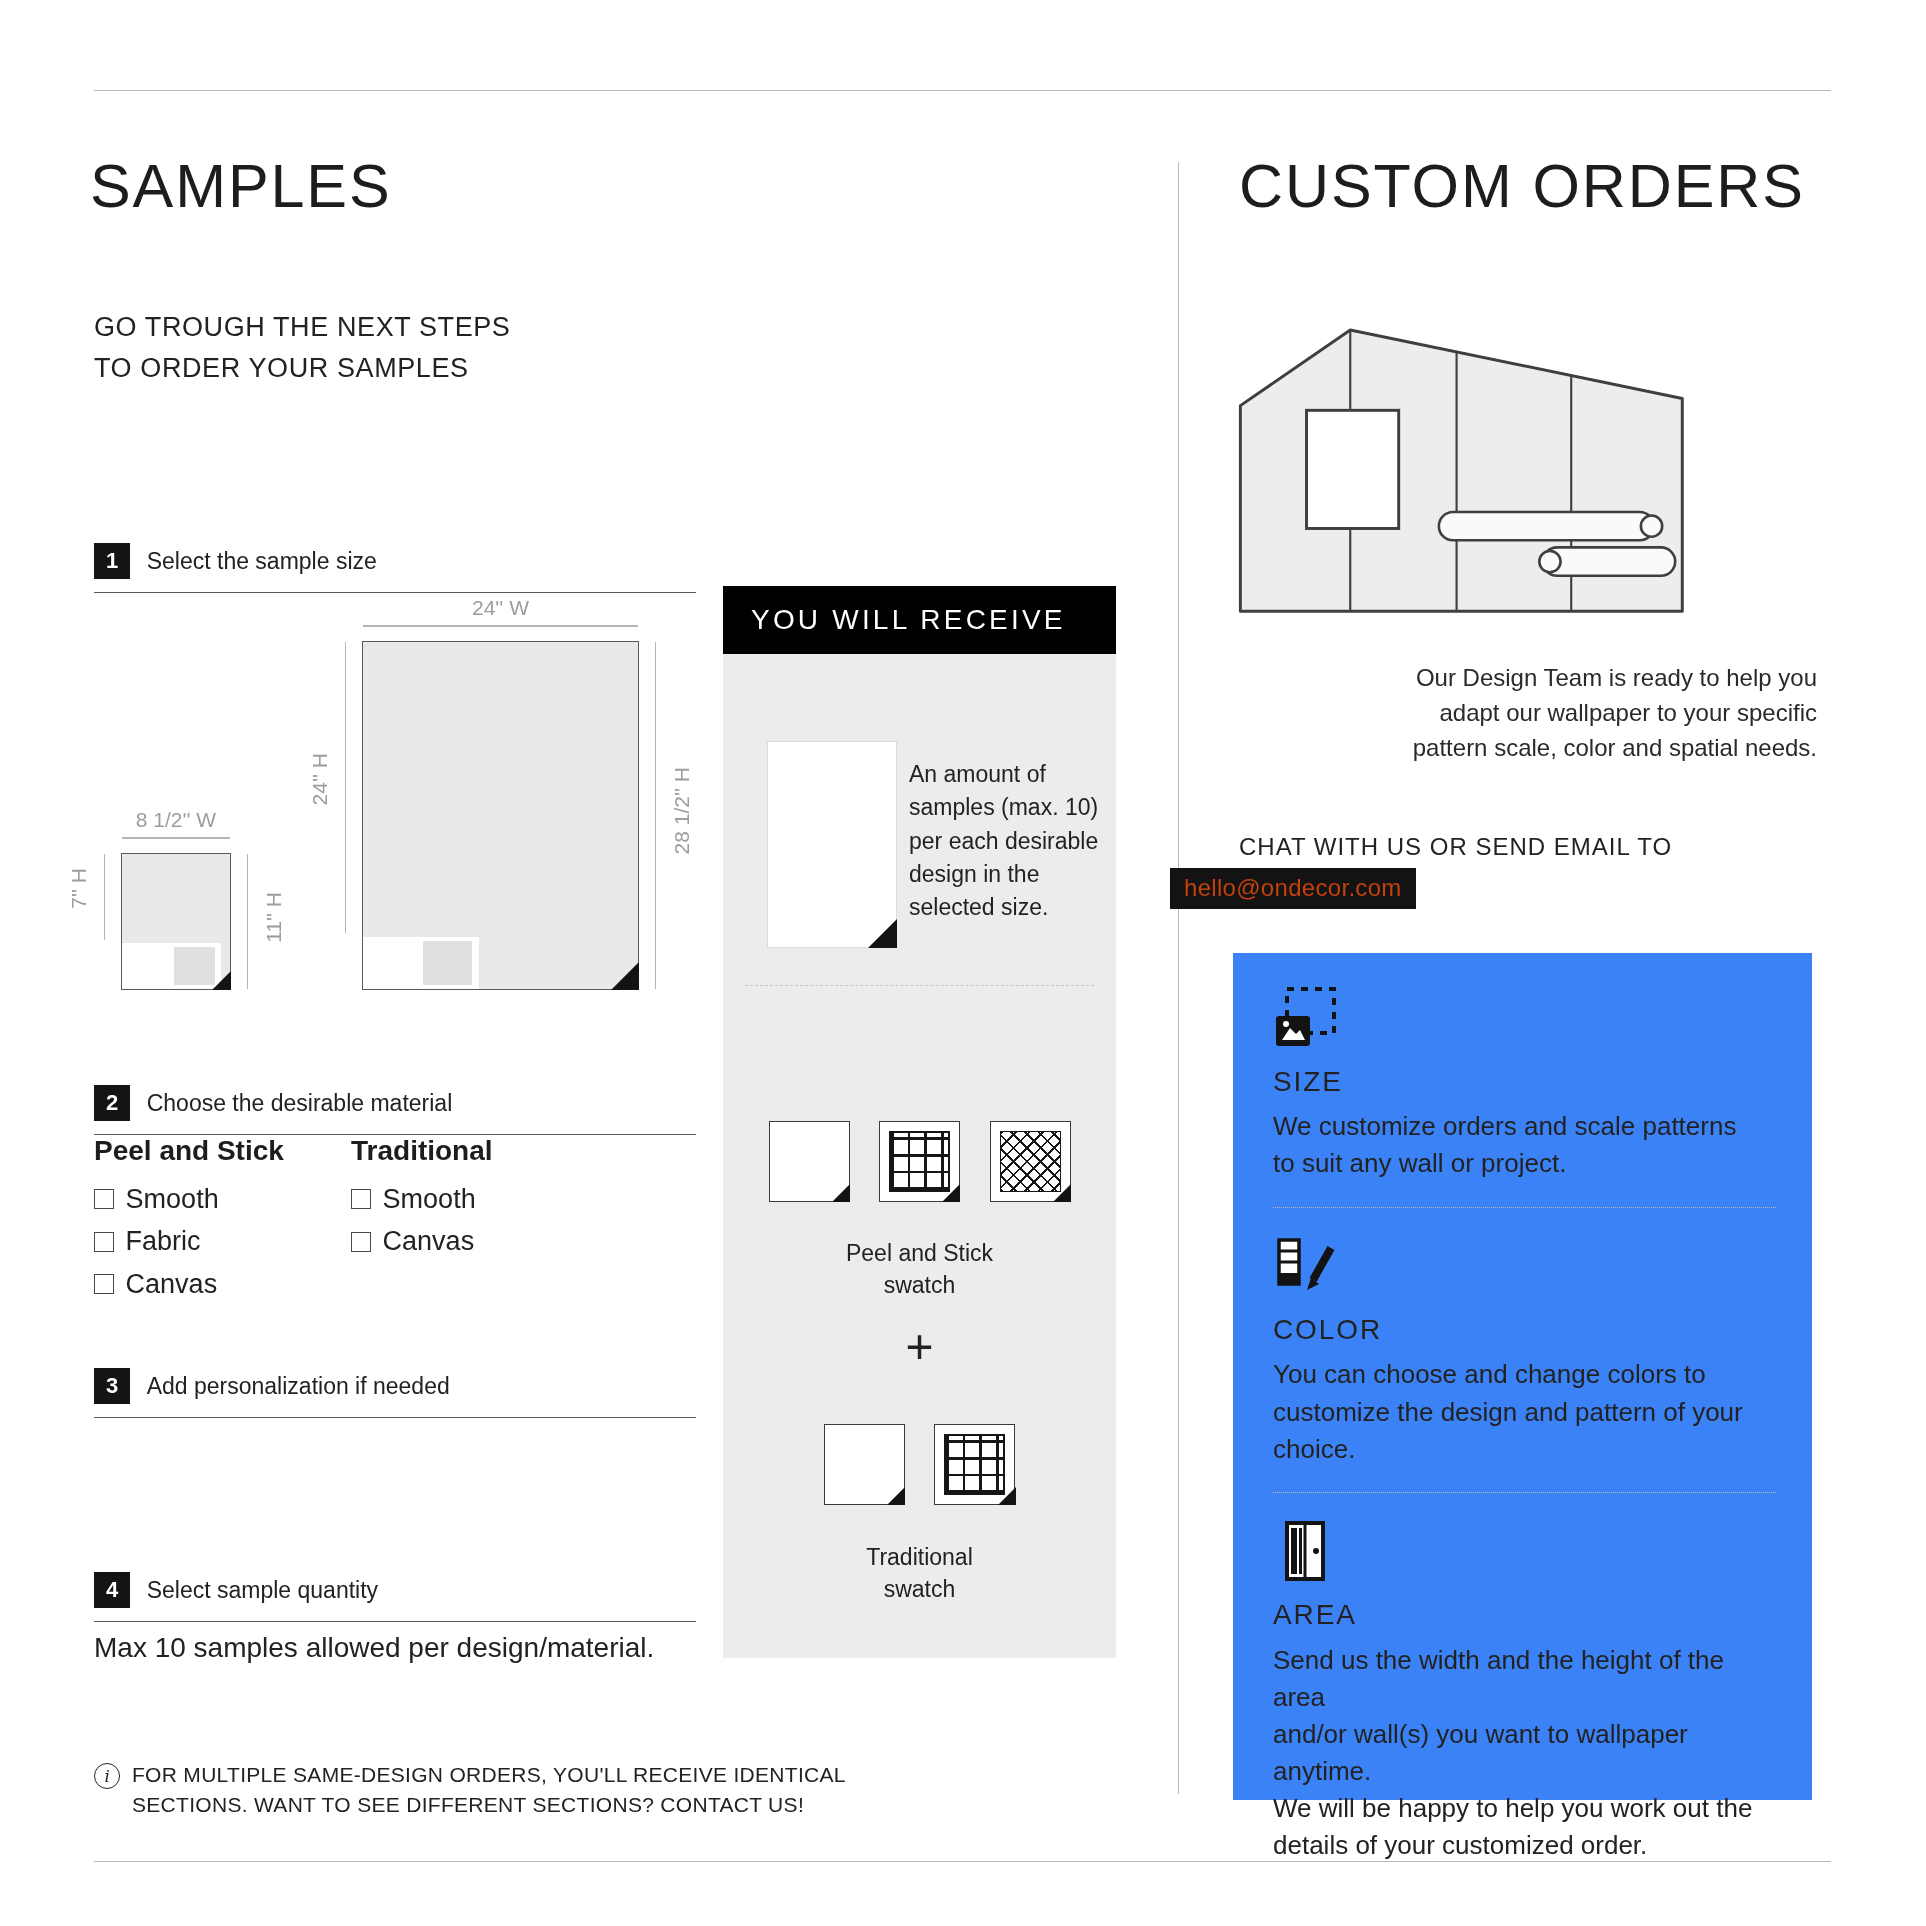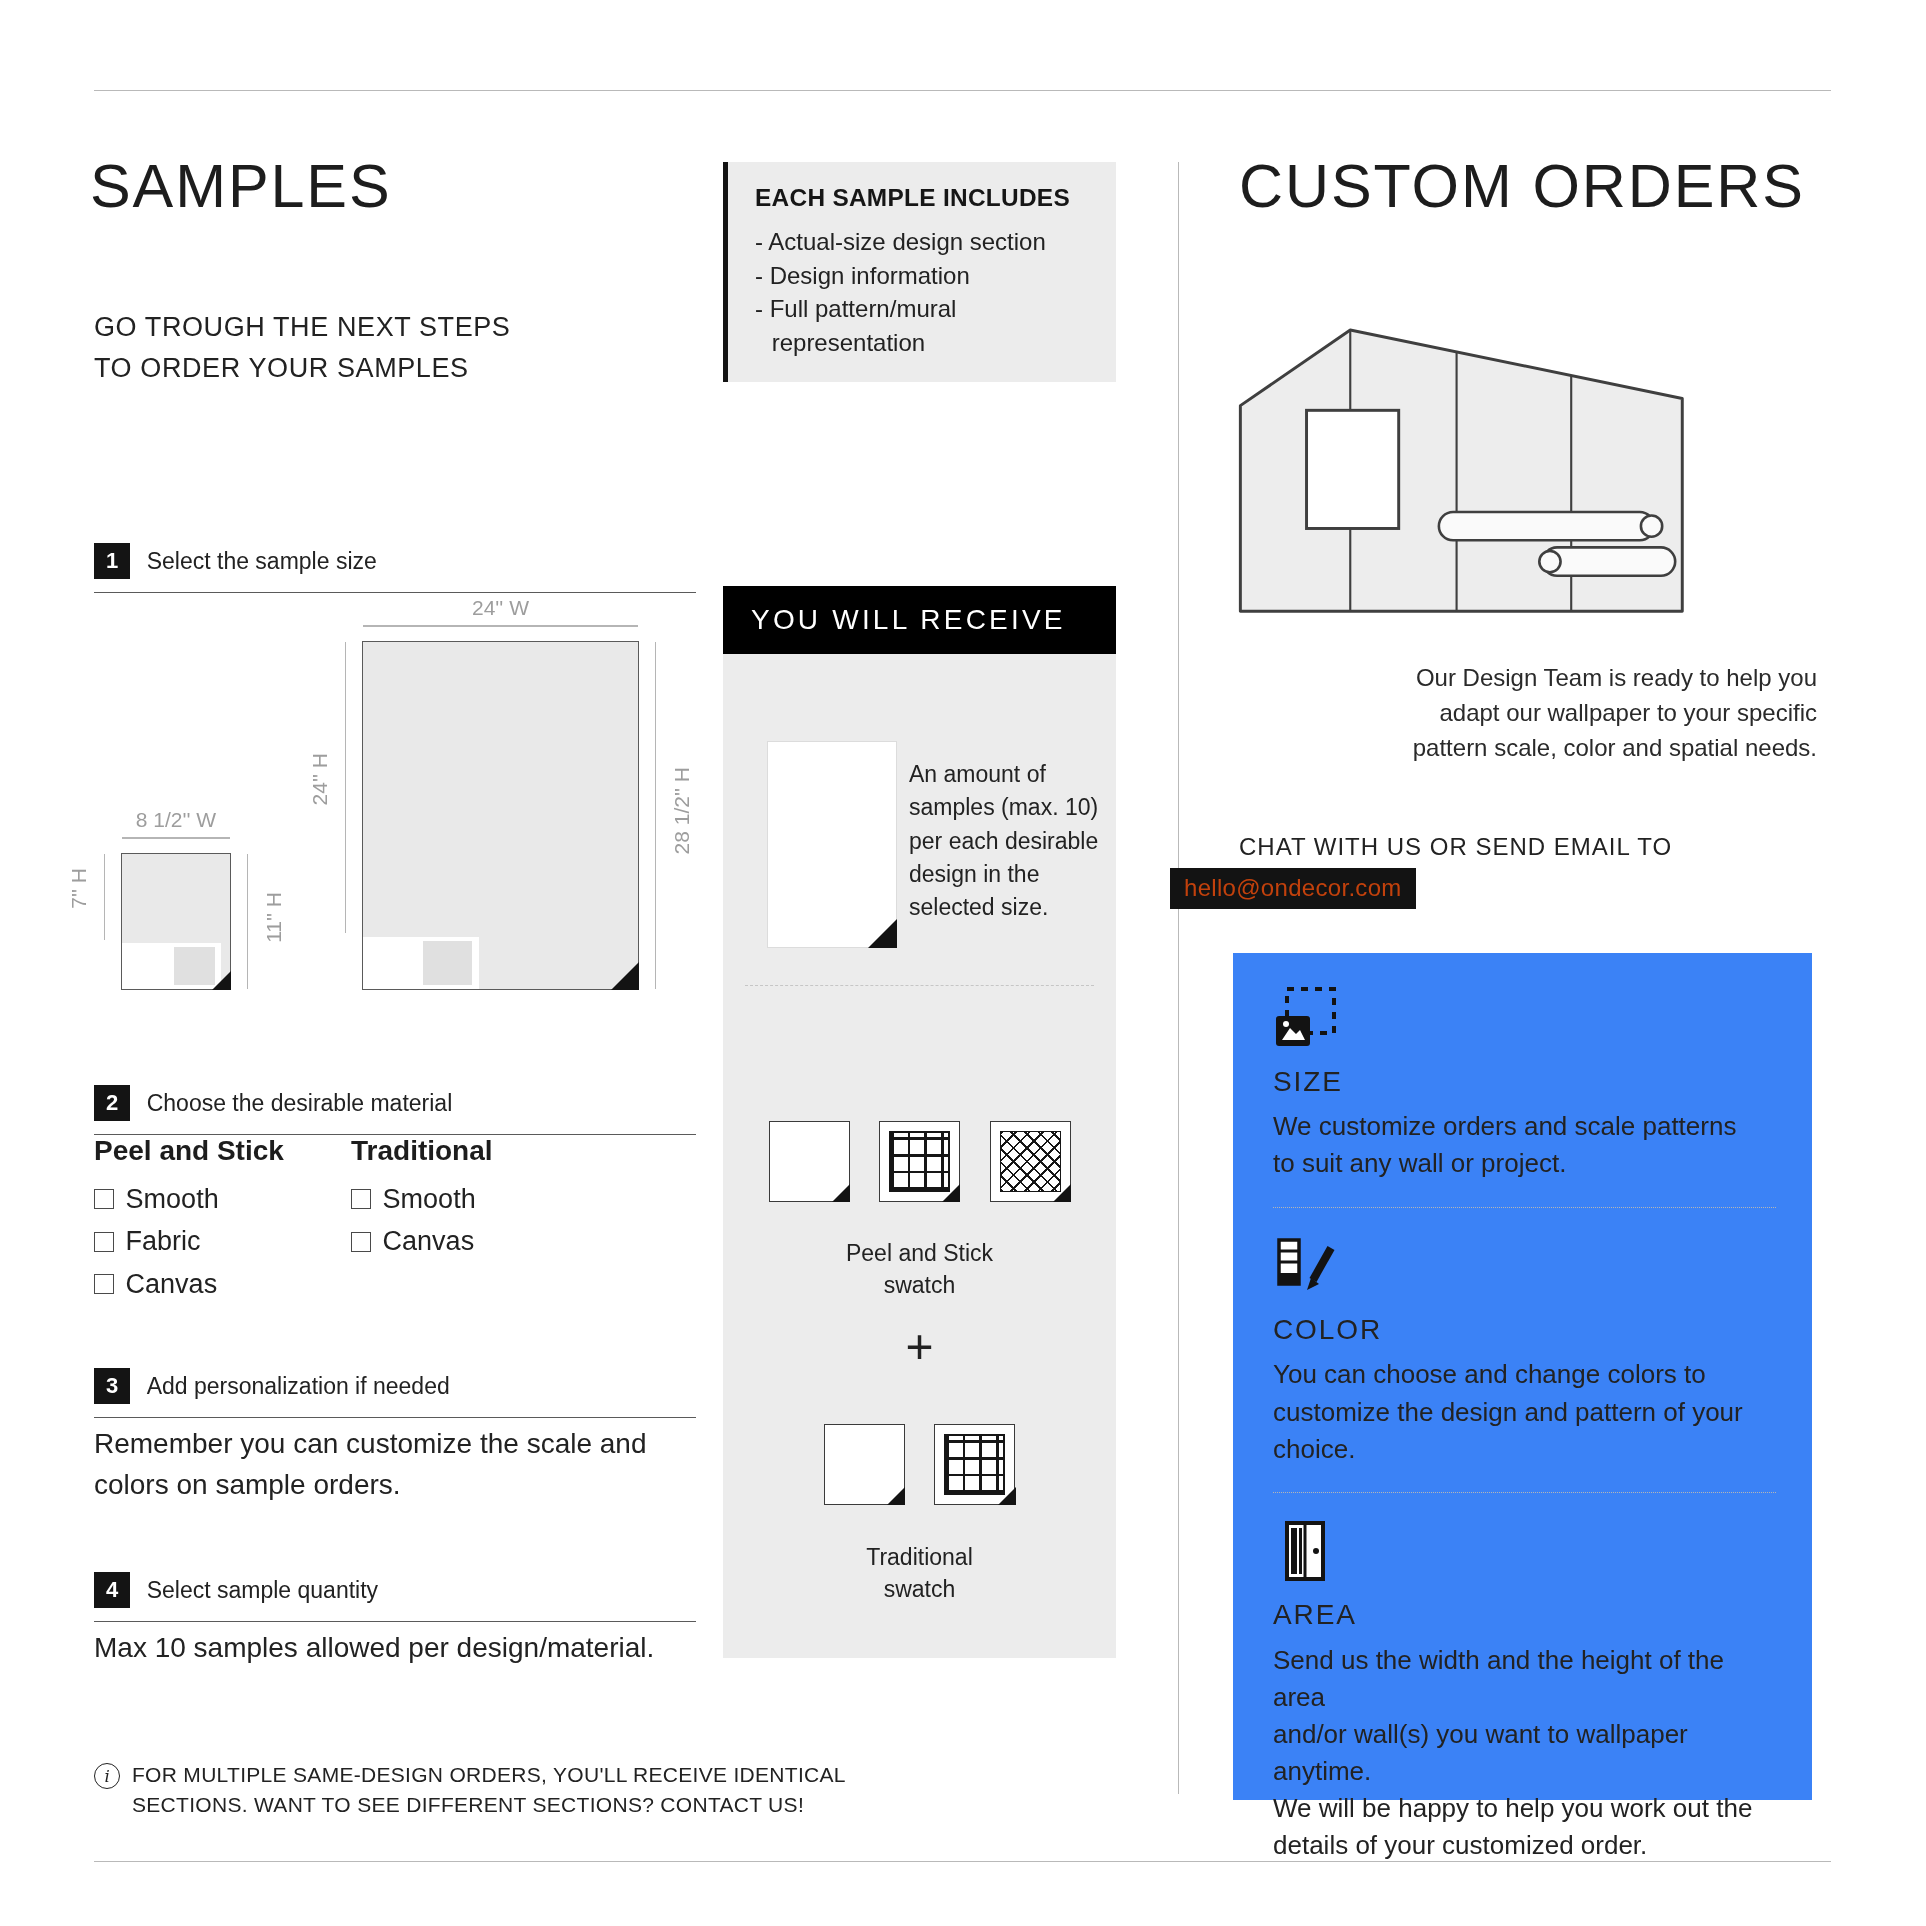--- a/index.html
+++ b/index.html
@@ -174,40 +174,33 @@
         <span class="cb"></span>
         <span>Canvas</span>
       </div>
     </div>
   </div>
 
   <div class="step-header" style="top:1368px">
     <span class="step-num">3</span>
     <span class="step-title">Add personalization if needed</span>
   </div>
-  <div class="body-text" style="top:1424px;width:565px">Remember you can customize the scale and colors on sample orders.</div>
 
   <div class="step-header" style="top:1572px">
     <span class="step-num">4</span>
     <span class="step-title">Select sample quantity</span>
   </div>
   <div class="body-text" style="top:1628px">Max 10 samples allowed per design/material.</div>
 
   <div class="footer-note">
     <span class="info-circle">i</span>
     <span class="footer-note-text ml">FOR MULTIPLE SAME-DESIGN ORDERS, YOU'LL RECEIVE IDENTICAL
 SECTIONS. WANT TO SEE DIFFERENT SECTIONS? CONTACT US!</span>
   </div>
 
-  <div class="includes-box">
-    <div class="includes-title">EACH SAMPLE INCLUDES</div>
-    <div class="includes-item">- Actual-size design section</div>
-    <div class="includes-item">- Design information</div>
-    <div class="includes-item">- Full pattern/mural representation</div>
-  </div>
 
   <div class="receive-bar">YOU WILL RECEIVE</div>
 
   <div class="receive-panel">
     <div class="page-icon">
       <div class="fold" style="border-width:0 0 29.5px 29.5px"></div>
     </div>
     <div class="samples-text">An amount of samples (max. 10) per each desirable design in the selected size.</div>
     <div class="divider-dashed"></div>
 

